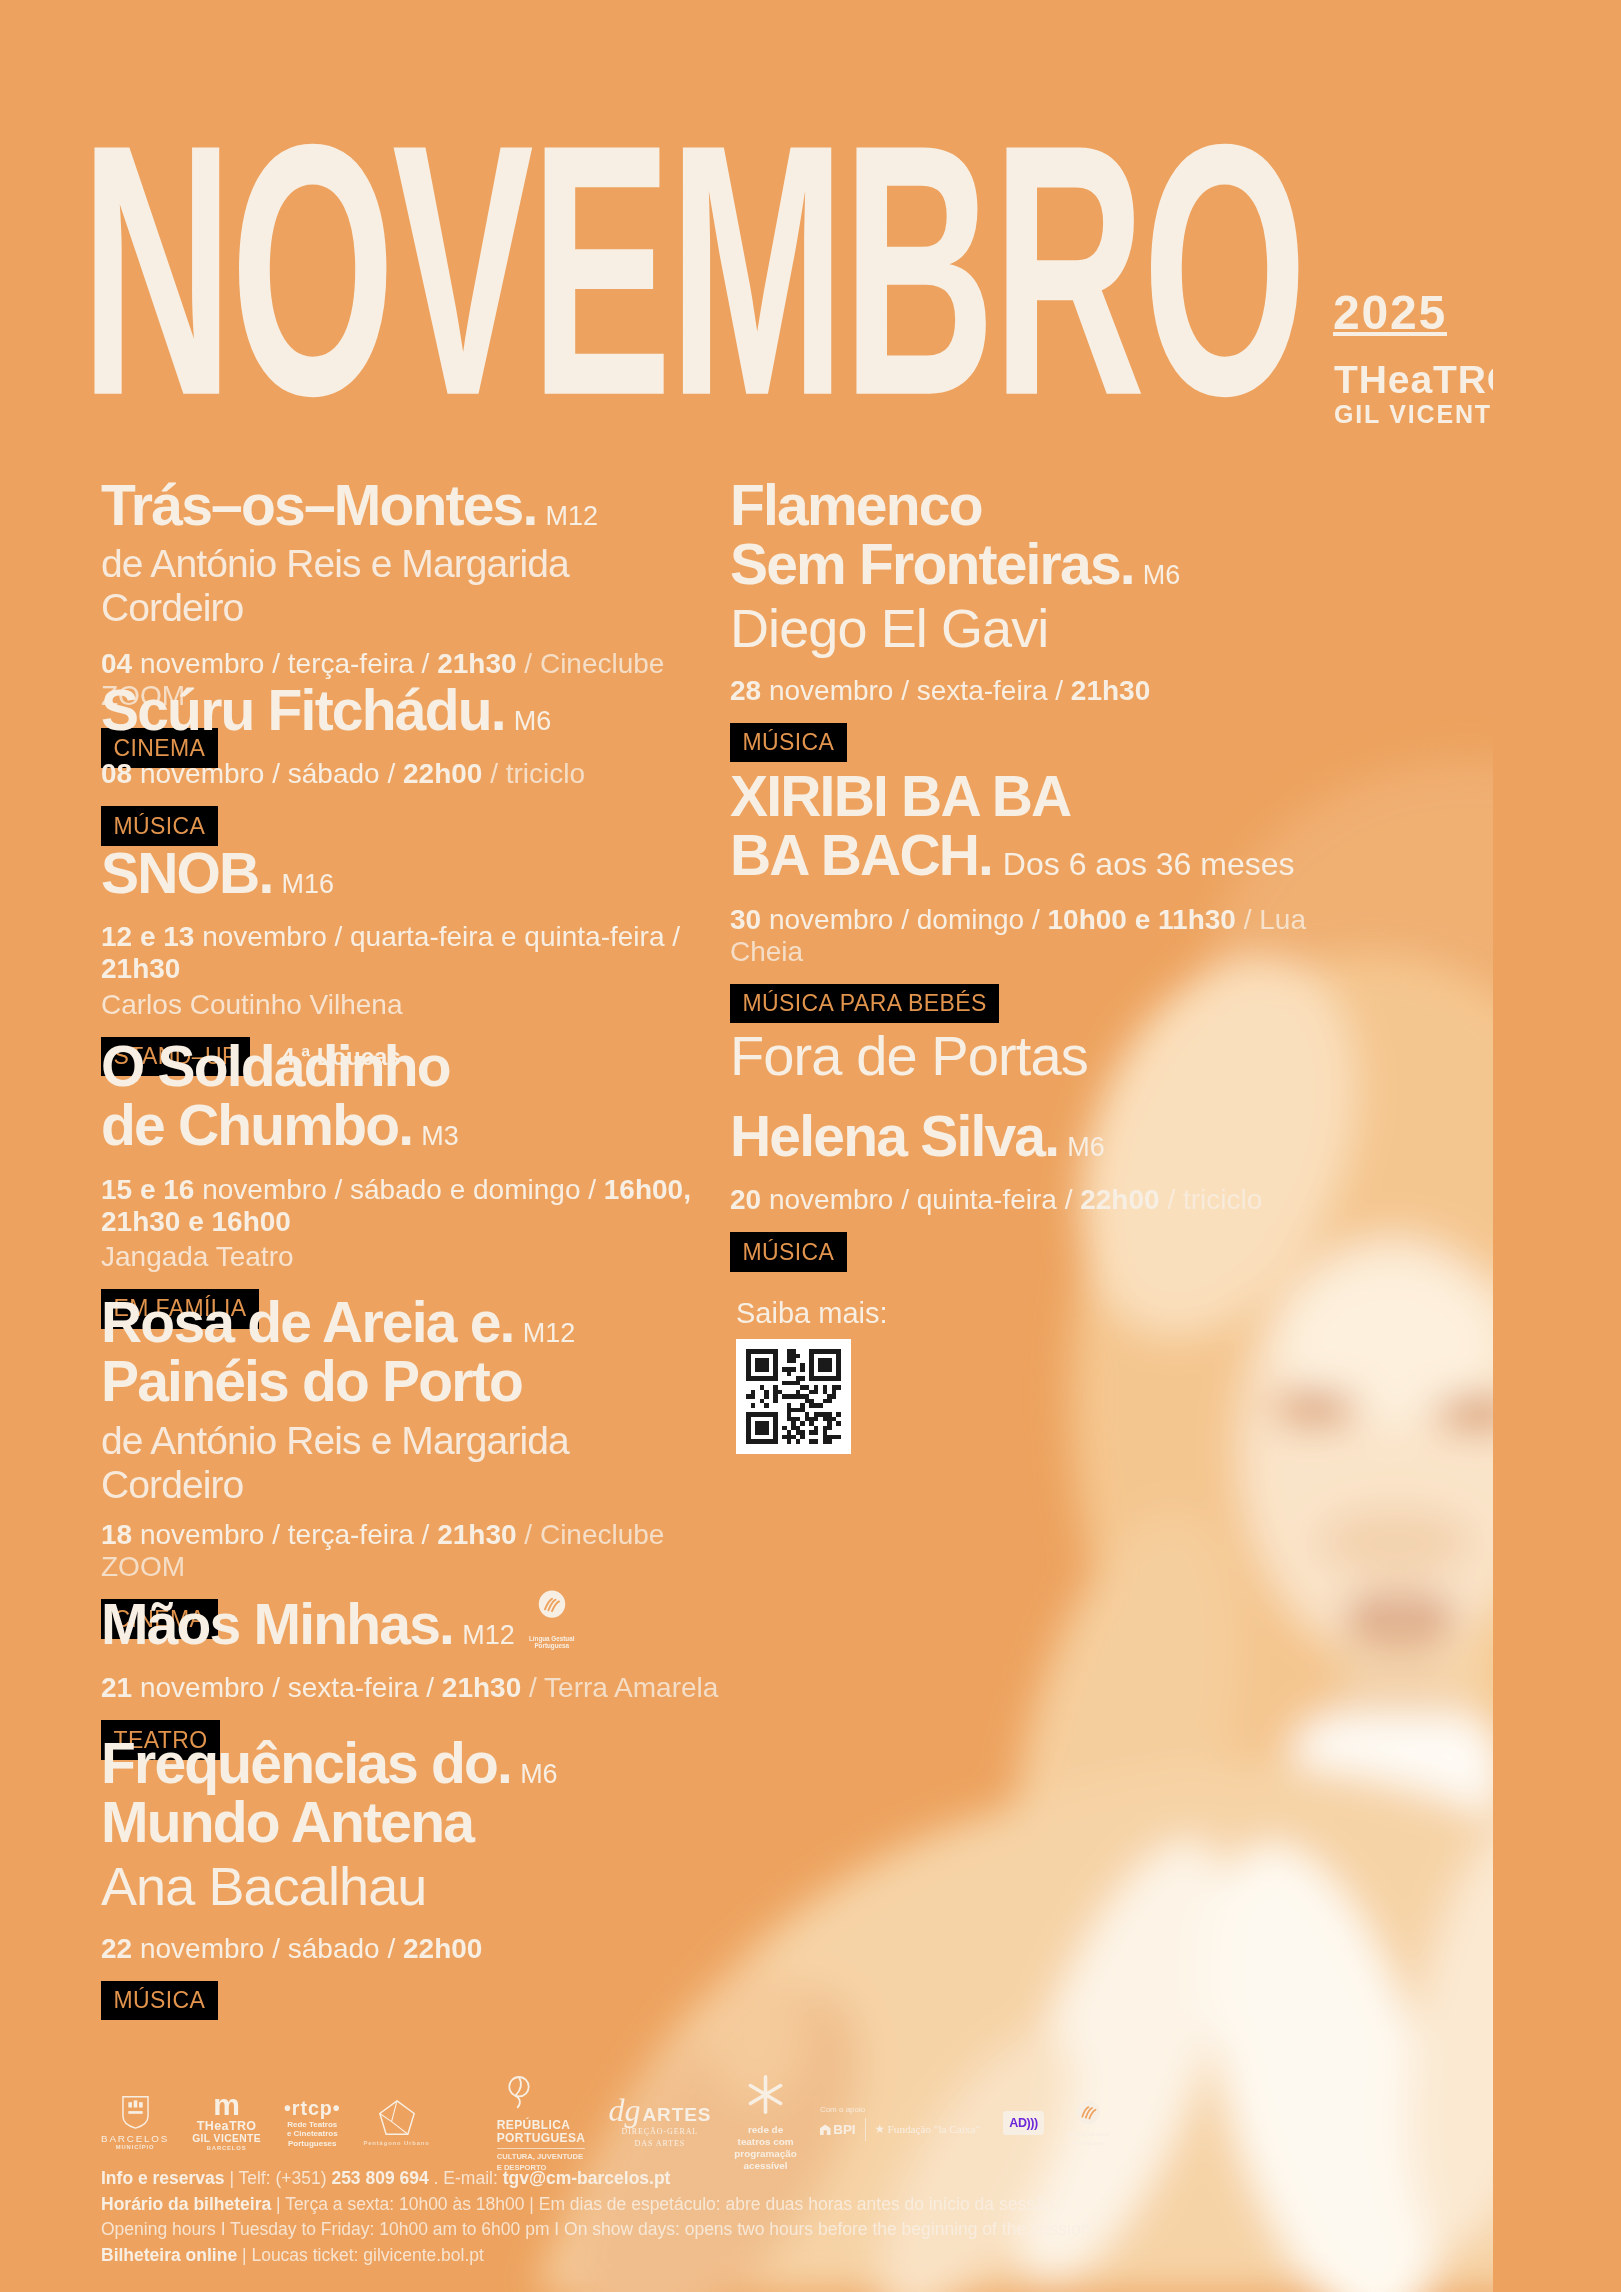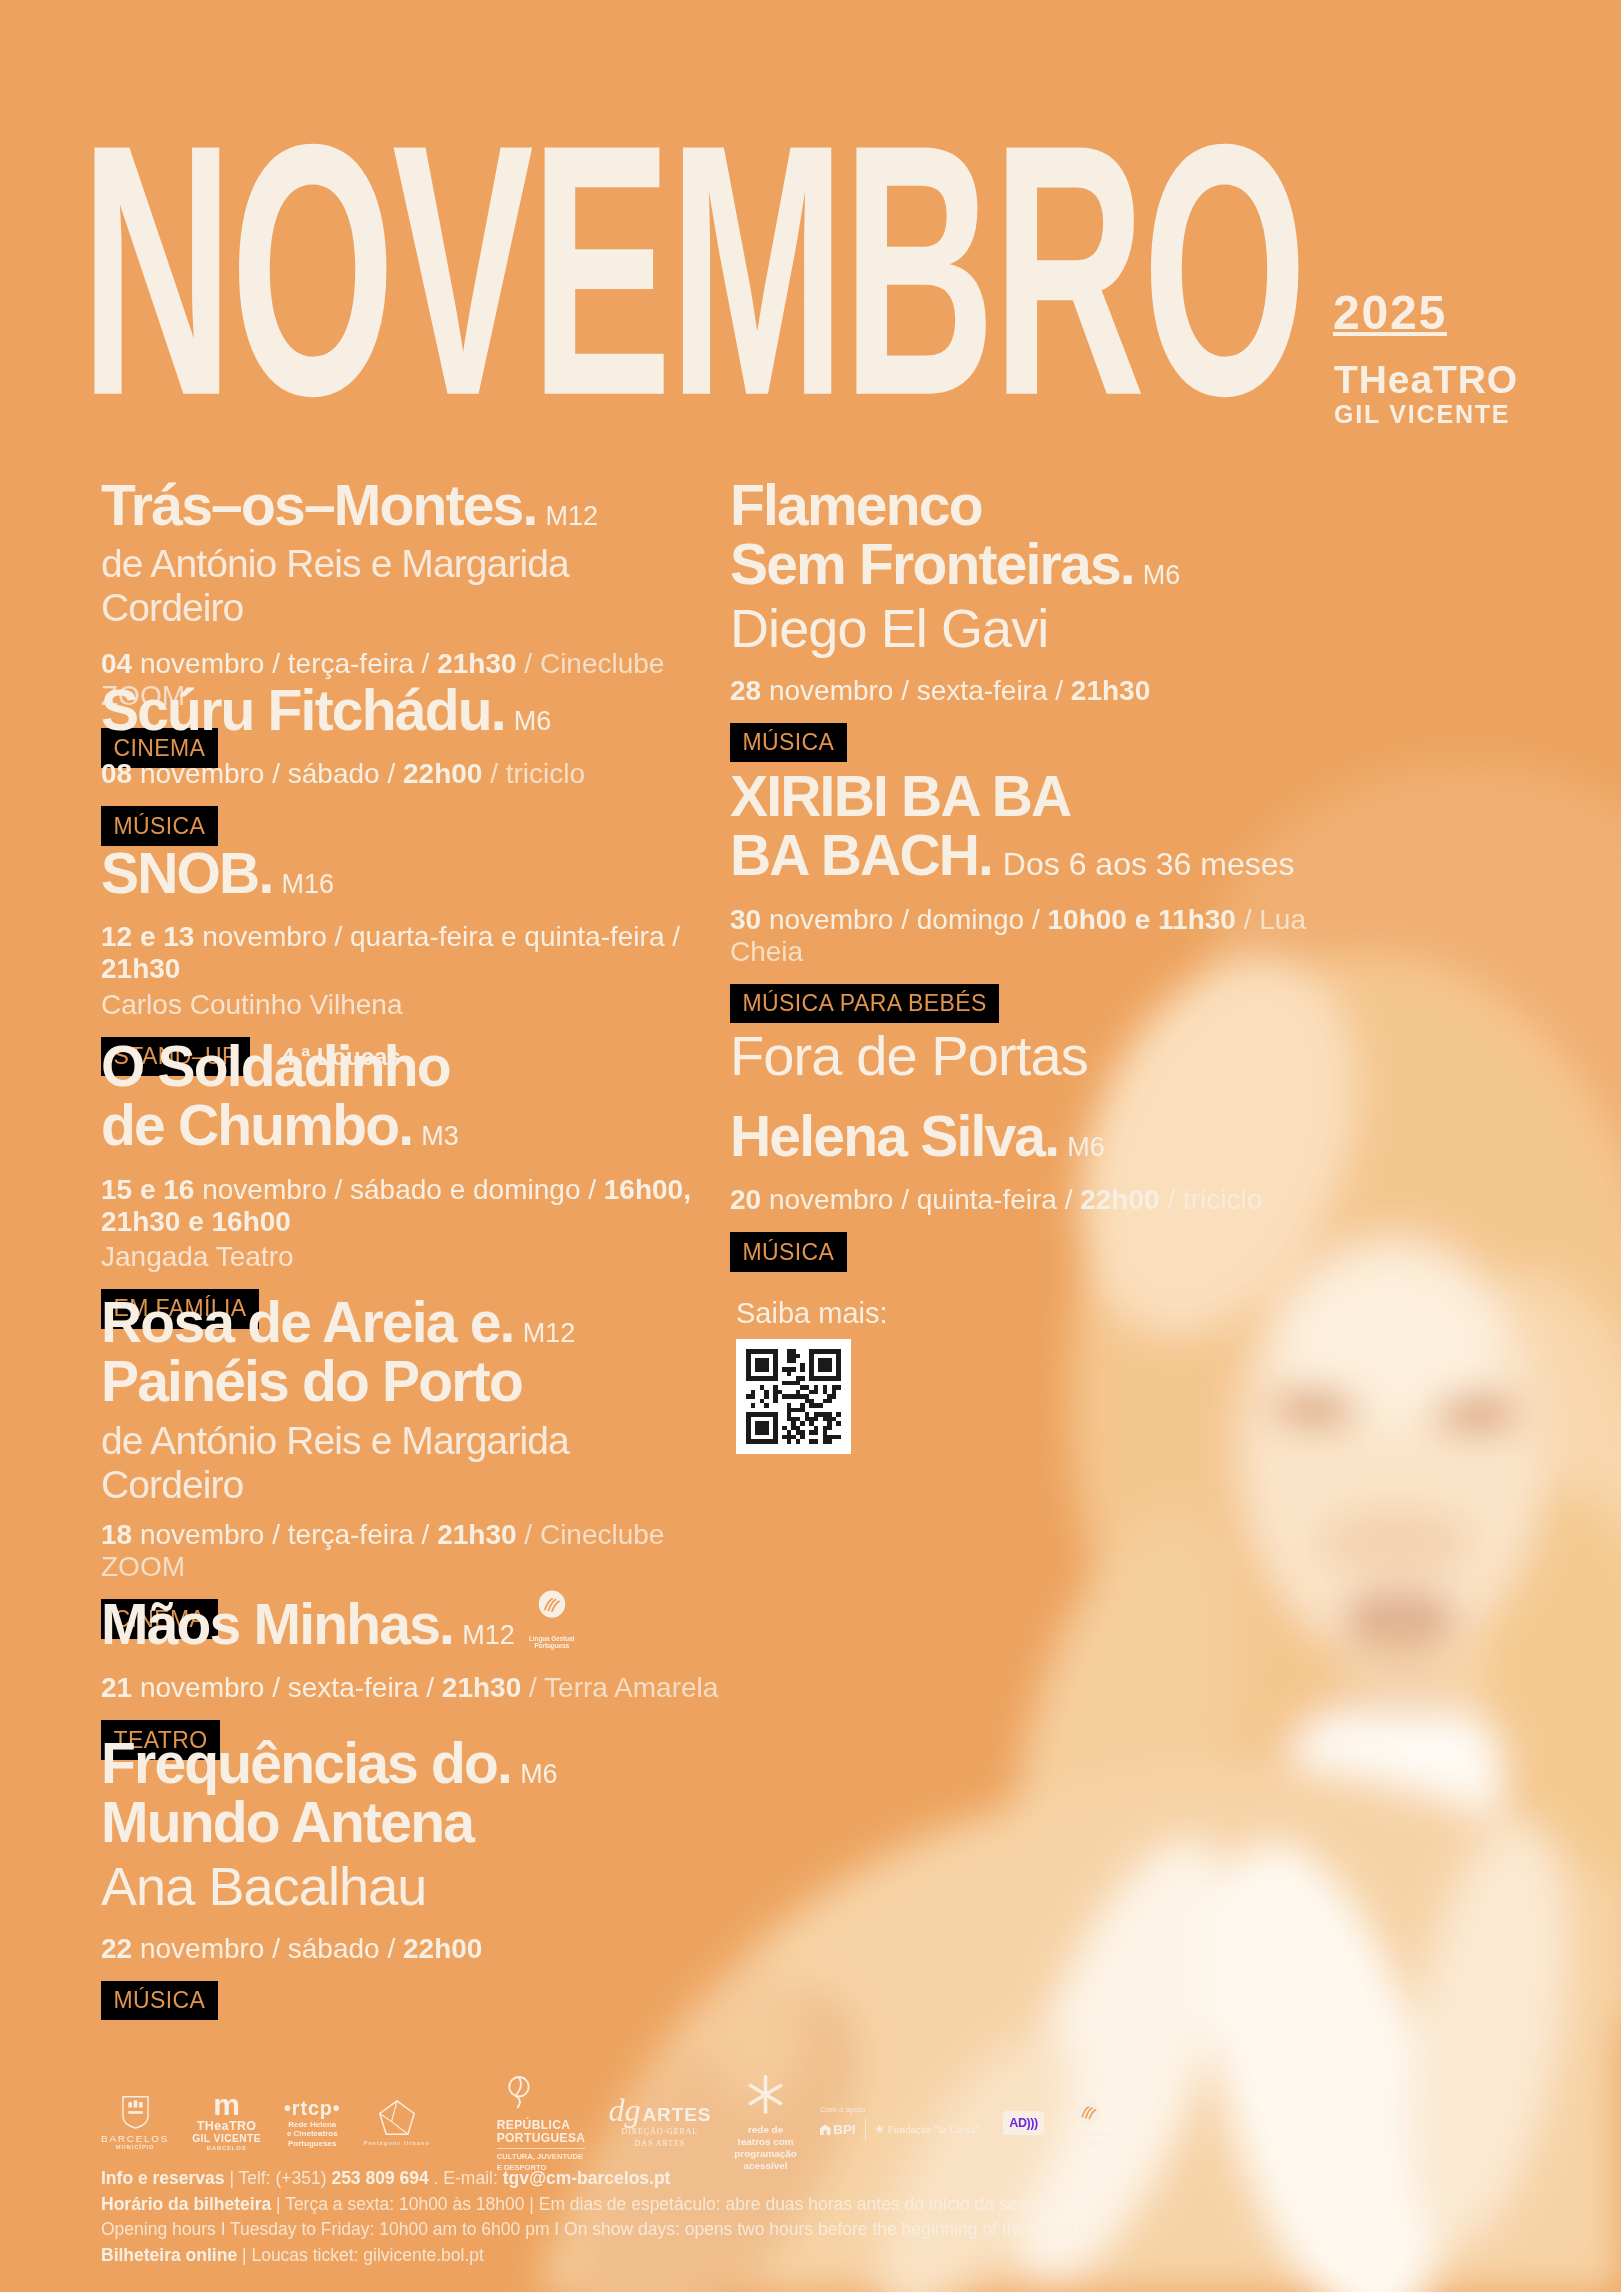--- a/index.html
+++ b/index.html
@@ -1,16 +1,16 @@
 <!DOCTYPE html>
 <html style="font-size:14.3px"><head>
 <meta charset="utf-8">
 <style>
   html,body{margin:0;padding:0;background:#EDA35F;}
-  .poster{position:relative;width:1621px;height:2293px;background:#EDA35F;overflow:hidden;
+  .poster{position:relative;width:1493px;height:2293px;background:#EDA35F;overflow:hidden;
           font-family:"Liberation Sans",sans-serif;color:#F8EFE4;}
   .poster *{box-sizing:border-box;}
 
   
   .portrait{position:absolute;left:0;top:0;z-index:0;}
 
   
   .title-svg{position:absolute;left:76px;top:94px;z-index:2;}
   .title-svg text{font-family:"Liberation Sans",sans-serif;font-weight:700;fill:#F8EFE4;letter-spacing:-6px;}
   .year{position:absolute;left:1333px;top:285px;font-size:48px;font-weight:700;letter-spacing:1.8px;z-index:2;text-decoration:underline;}
@@ -379,21 +379,21 @@
 
     <div class="logo">
       <div class="lg-m">m</div>
       <div class="lg-name1">THeaTRO</div>
       <div class="lg-name2">GIL VICENTE</div>
       <div class="lg-tiny">BARCELOS</div>
     </div>
 
     <div class="logo">
       <div class="lg-dotted"><span>•</span><span>rtcp</span><span>•</span></div>
-      <div class="lg-small">Rede Helena</div>
+      <div class="lg-small">Rede Teatros</div>
       <div class="lg-small">e Cineteatros</div>
       <div class="lg-small">Portugueses</div>
     </div>
 
     <div class="logo">
       <svg width="38" height="38" viewBox="0 0 42 42">
           <polygon points="21,2 40,16 33,39 9,39 2,16" fill="none" stroke="#F8EFE4" stroke-width="1.6"></polygon>
           <path d="M21,2 L15,25 L33,39 M2,16 L15,25" fill="none" stroke="#F8EFE4" stroke-width="1.2"></path>
         </svg>
       <div class="lg-tiny" style="margin-top:2.7px;opacity:.75">Pentágono Urbano</div>

